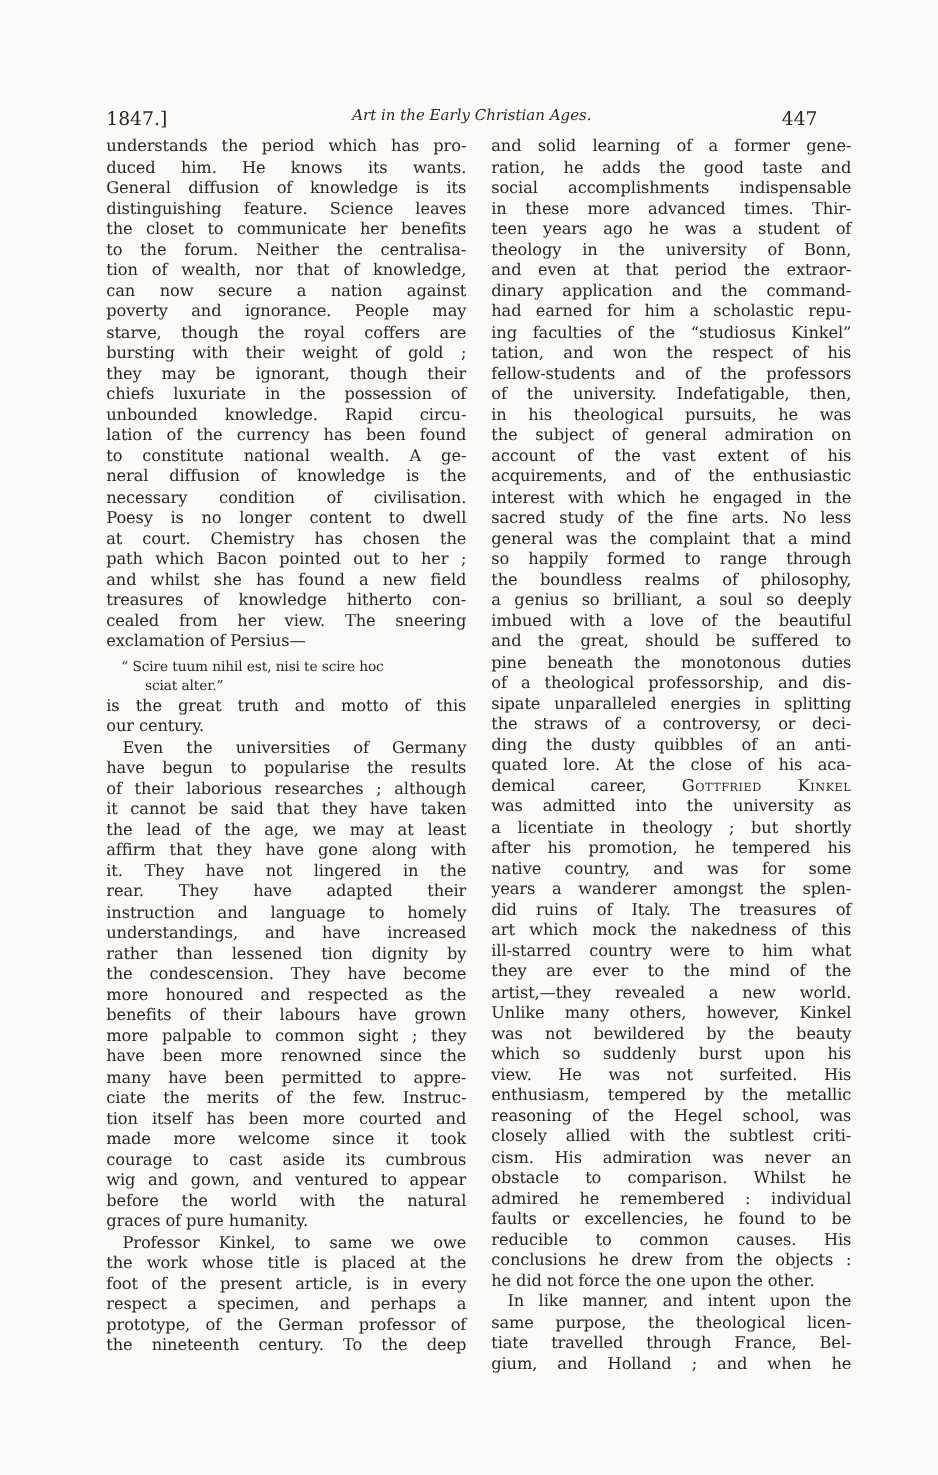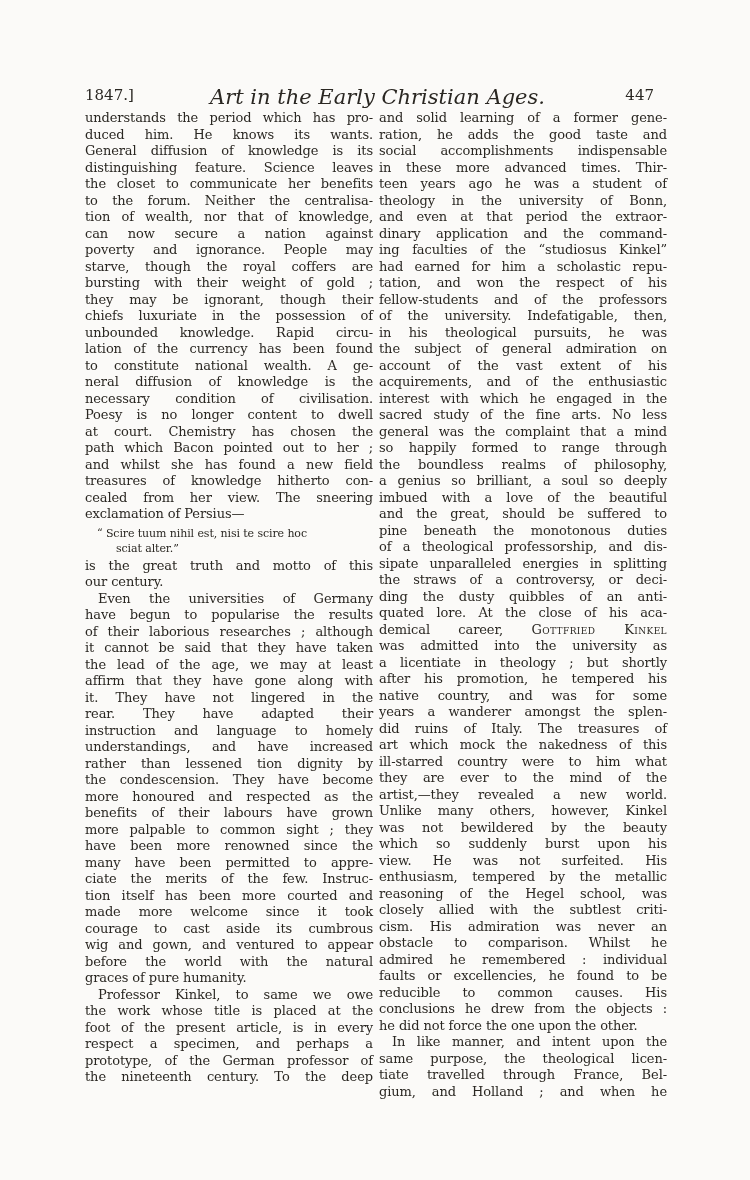--- a/index.html
+++ b/index.html
@@ -29,31 +29,31 @@
     position: absolute;
     left: 0;
     top: 0;
   }
   .header .title {
     position: absolute;
     left: 50%;
     top: -1px;
     transform: translateX(-50%);
     font-style: italic;
-    font-size: 21px;
+    font-size: 12px;
     white-space: nowrap;
   }
   .header .pagenum {
     position: absolute;
     right: 16px;
     top: 0;
   }
   .columns {
     display: flex;
-    gap: 6px;
+    gap: 20px;
     margin-top: 0;
   }
   .col {
     width: 288px;
     flex: 0 0 288px;
   }
   .line {
     font-size: 13px;
     line-height: 16.5px;
     letter-spacing: -0.1px;
@@ -170,22 +170,22 @@
     <div class="col">
         <div class="block para">
           <div class="line">and solid learning of a former gene-</div>
           <div class="line">ration, he adds the good taste and</div>
           <div class="line">social accomplishments indispensable</div>
           <div class="line">in these more advanced times. Thir-</div>
           <div class="line">teen years ago he was a student of</div>
           <div class="line">theology in the university of Bonn,</div>
           <div class="line">and even at that period the extraor-</div>
           <div class="line">dinary application and the command-</div>
+          <div class="line">had earned for him a scholastic repu-</div>
           <div class="line">ing faculties of the “studiosus Kinkel”</div>
-          <div class="line">had earned for him a scholastic repu-</div>
           <div class="line">tation, and won the respect of his</div>
           <div class="line">fellow-students and of the professors</div>
           <div class="line">of the university. Indefatigable, then,</div>
           <div class="line">in his theological pursuits, he was</div>
           <div class="line">the subject of general admiration on</div>
           <div class="line">account of the vast extent of his</div>
           <div class="line">acquirements, and of the enthusiastic</div>
           <div class="line">interest with which he engaged in the</div>
           <div class="line">sacred study of the fine arts. No less</div>
           <div class="line">general was the complaint that a mind</div>

